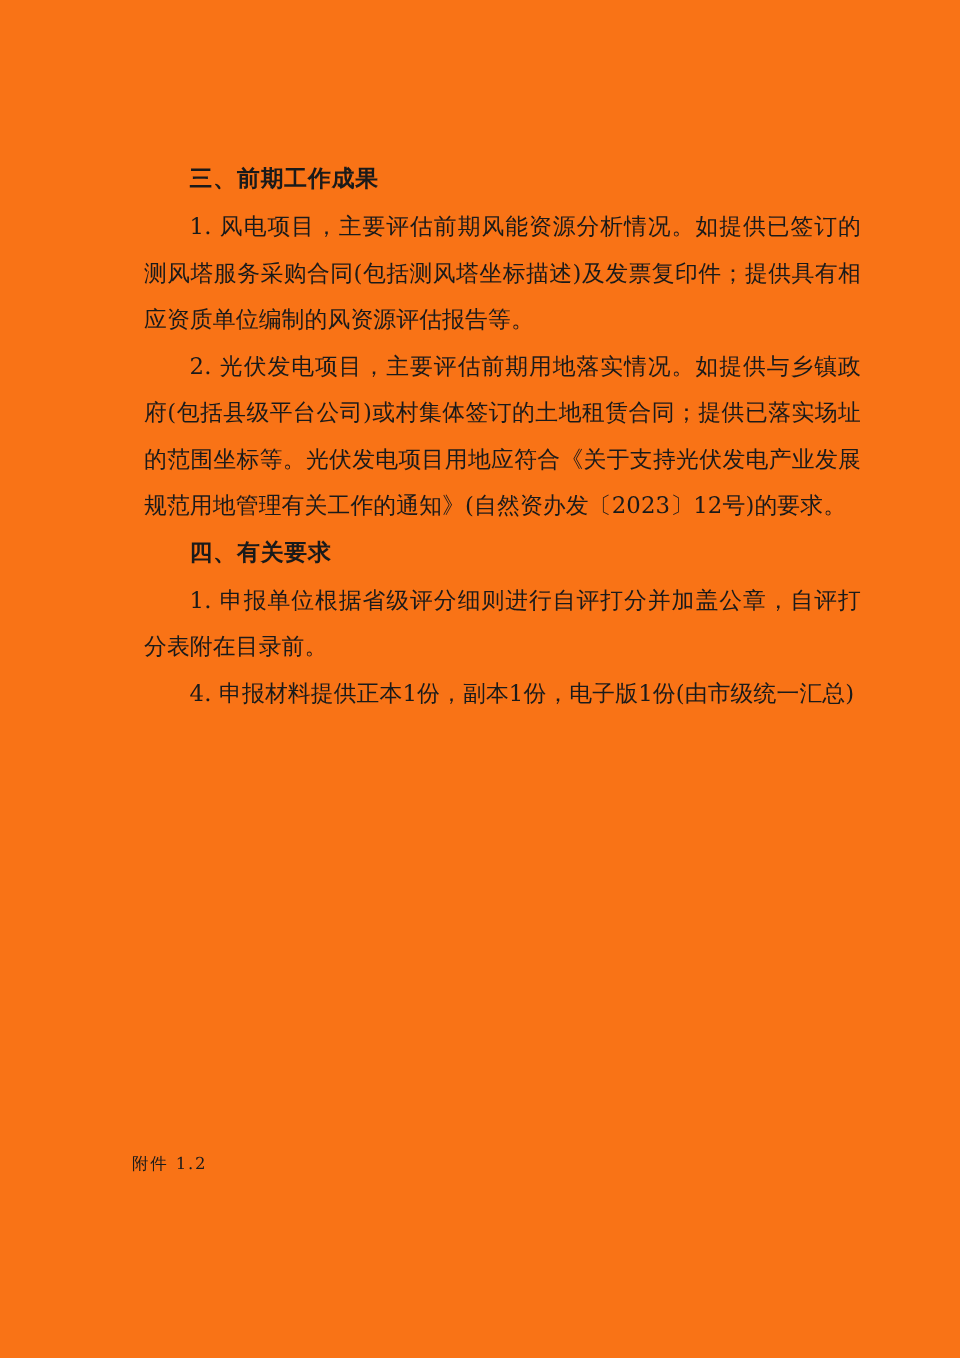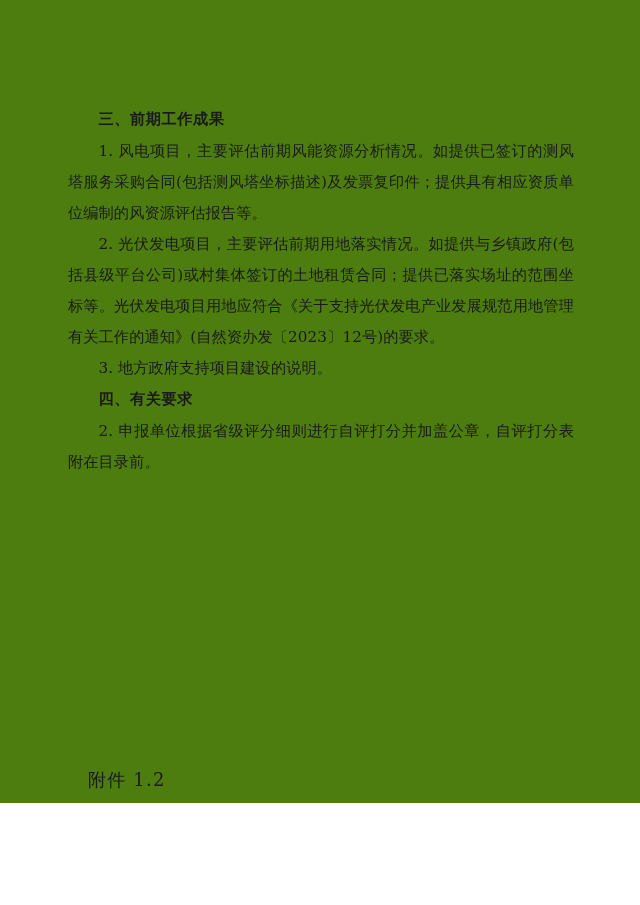--- a/index.html
+++ b/index.html
@@ -10,24 +10,24 @@
   body {
     width: 640px;
     height: 905px;
     font-family: "DejaVu Serif", "Liberation Serif", serif;
     color: #1a1a1a;
     -webkit-font-smoothing: antialiased;
   }
   .page {
     position: relative;
     width: 640px;
-    height: 803px;
-    background: #4d7c0f;
+    height: 905px;
+    background: #f97316;
     box-sizing: border-box;
-    padding: 104px 66px 0 68px;
+    padding: 104px 66px 0 96px;
   }
   .doc-body {
     font-size: 15.2px;
     line-height: 31px;
     letter-spacing: 0.1px;
     text-align: justify;
     text-justify: inter-ideograph;
   }
   .heading {
     font-weight: bold;
@@ -36,42 +36,42 @@
     letter-spacing: 0.6px;
   }
   .para {
     text-indent: 2em;
     margin: 0;
   }
   .footer-note {
     position: absolute;
     left: 88px;
     top: 768px;
-    font-size: 18px;
+    font-size: 11px;
     letter-spacing: 1.2px;
     font-family: "DejaVu Serif", "Liberation Serif", serif;
   }
 </style>
 </head>
 <body>
 
 <div class="page">
   <div class="doc-body">
 
     <p class="heading">三、前期工作成果</p>
 
     <p class="para">1. 风电项目，主要评估前期风能资源分析情况。如提供已签订的测风塔服务采购合同(包括测风塔坐标描述)及发票复印件；提供具有相应资质单位编制的风资源评估报告等。</p>
 
     <p class="para">2. 光伏发电项目，主要评估前期用地落实情况。如提供与乡镇政府(包括县级平台公司)或村集体签订的土地租赁合同；提供已落实场址的范围坐标等。光伏发电项目用地应符合《关于支持光伏发电产业发展规范用地管理有关工作的通知》(自然资办发〔2023〕12号)的要求。</p>
 
-    <p class="para">3. 地方政府支持项目建设的说明。</p>
 
     <p class="heading">四、有关要求</p>
 
 
-    <p class="para">2. 申报单位根据省级评分细则进行自评打分并加盖公章，自评打分表附在目录前。</p>
+    <p class="para">1. 申报单位根据省级评分细则进行自评打分并加盖公章，自评打分表附在目录前。</p>
 
 
+    <p class="para">4. 申报材料提供正本1份，副本1份，电子版1份(由市级统一汇总)</p>
 
   </div>
 
   <div class="footer-note">附件 1.2</div>
 </div>
 
 </body></html>

